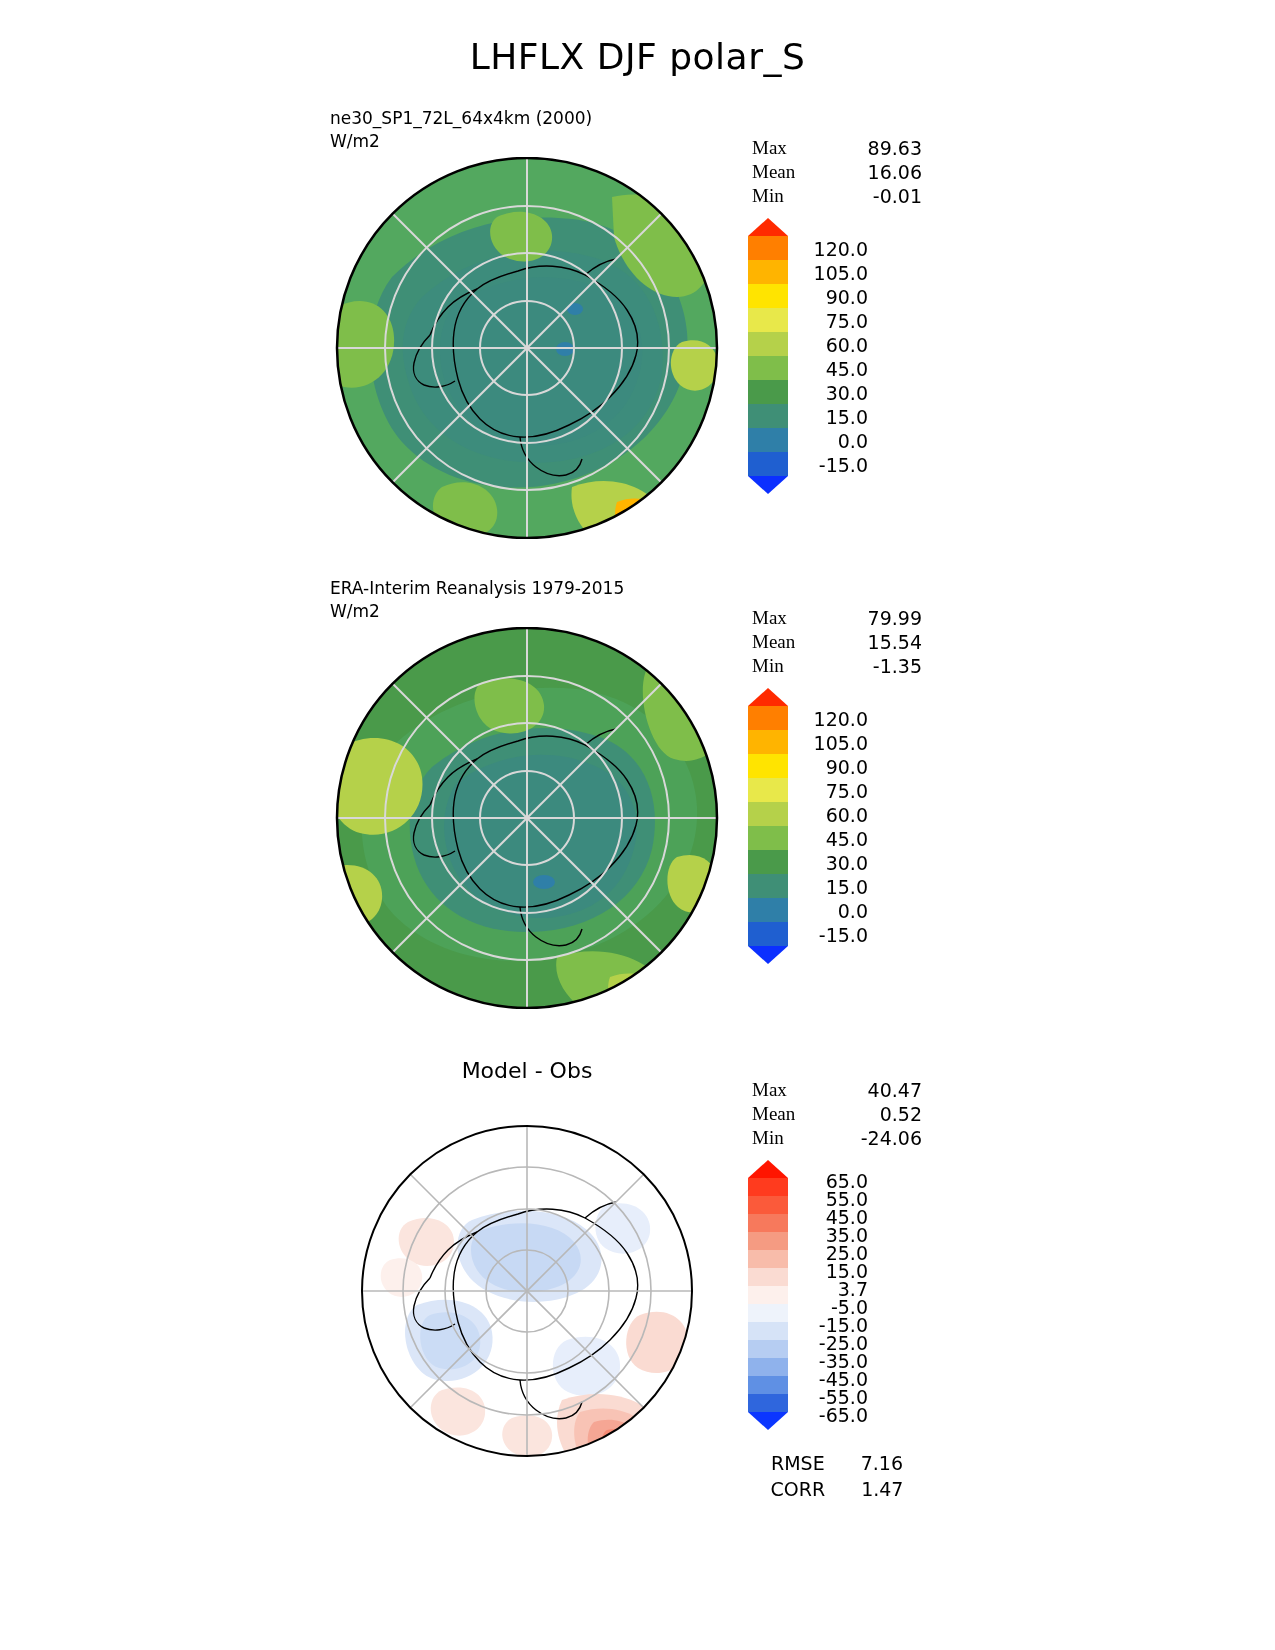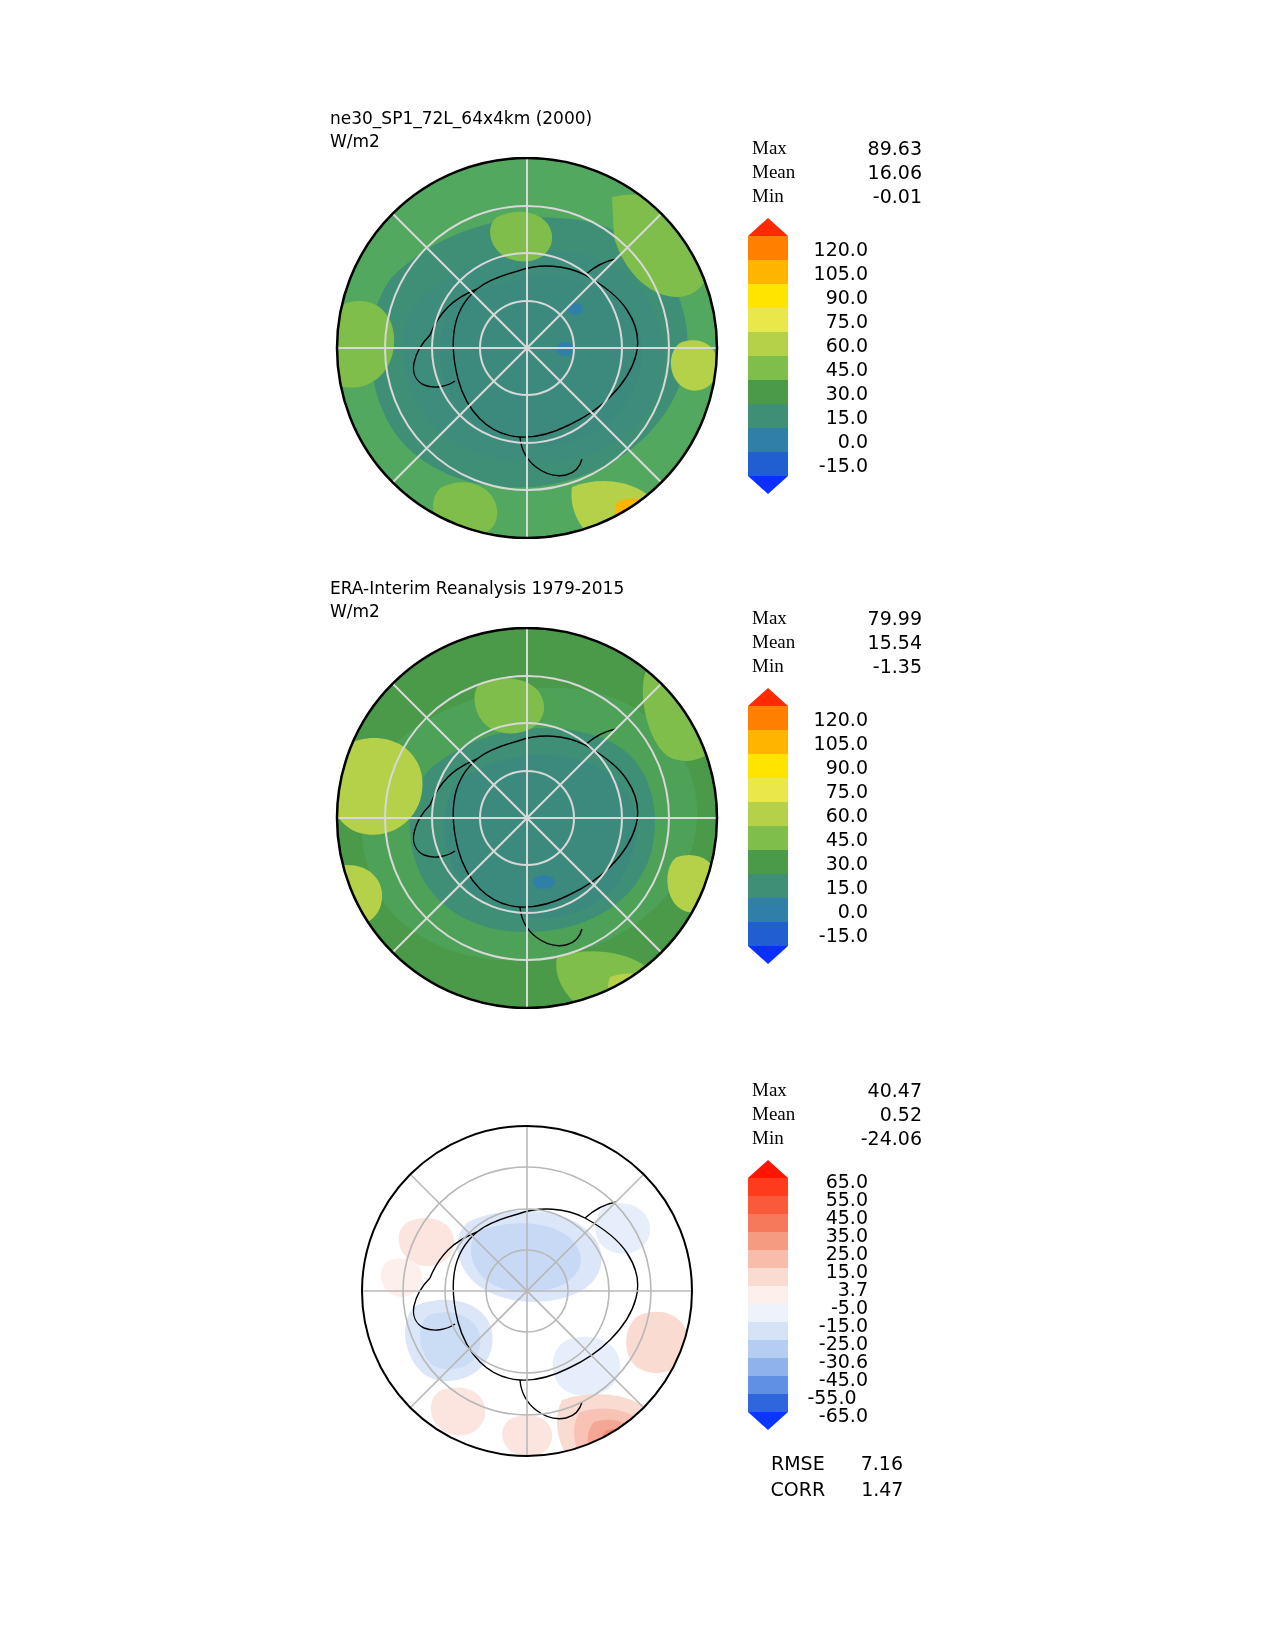--- a/index.html
+++ b/index.html
@@ -39,20 +39,21 @@
   .cbar .tick{position:absolute;white-space:nowrap;text-align:right;width:72px;}
 
   .bottom-stats{position:absolute;font-size:19px;line-height:26px;}
   .bottom-stats .row{display:flex;width:170px;justify-content:center;gap:36px;}
 </style>
 </head>
 <body>
 
 <div class="page">
 
+  <div class="main-title">LHFLX DJF polar_S</div>
 
   <div class="panel" style="top:0;height:560px;">
 
     <div class="panel-title" style="left:330px;top:108px;">ne30_SP1_72L_64x4km (2000)</div>
     <div class="units" style="left:330px;top:131px;">W/m2</div>
 
     <div class="map-wrap" style="left:322px;top:157px;">
       <svg width="410" height="382" viewBox="0 0 410 382">
         <defs>
           <clipPath id="clipA">
@@ -245,20 +246,21 @@
         <div class="tick" style="top:164px;">30.0</div>
         <div class="tick" style="top:188px;">15.0</div>
         <div class="tick" style="top:212px;">0.0</div>
         <div class="tick" style="top:236px;">-15.0</div>
       </div>
     </div>
   </div>
 
   <div class="panel" style="top:1000px;height:620px;">
 
+    <div class="panel-title centered" style="left:322px;top:58px;width:410px;">Model - Obs</div>
 
     <div class="map-wrap" style="left:322px;top:100px;">
       <svg width="410" height="382" viewBox="0 0 410 382">
         <defs>
           <clipPath id="clipC">
               <circle cx="205" cy="191" r="165"></circle>
             </clipPath>
         </defs>
         <g clip-path="url(#clipC)">
           <rect x="0" y="0" width="410" height="382" fill="#ffffff"></rect>
@@ -341,23 +343,23 @@
         <div class="tick" style="top:10px;">65.0</div>
         <div class="tick" style="top:28px;">55.0</div>
         <div class="tick" style="top:46px;">45.0</div>
         <div class="tick" style="top:64px;">35.0</div>
         <div class="tick" style="top:82px;">25.0</div>
         <div class="tick" style="top:100px;">15.0</div>
         <div class="tick" style="top:118px;">3.7</div>
         <div class="tick" style="top:136px;">-5.0</div>
         <div class="tick" style="top:154px;">-15.0</div>
         <div class="tick" style="top:172px;">-25.0</div>
-        <div class="tick" style="top:190px;">-30.6</div>
+        <div class="tick" style="top:190px;">-35.0</div>
         <div class="tick" style="top:208px;">-45.0</div>
-        <div class="tick" style="top:226px;text-align:center;">-55.0</div>
+        <div class="tick" style="top:226px;">-55.0</div>
         <div class="tick" style="top:244px;">-65.0</div>
       </div>
     </div>
 
     <div class="bottom-stats" style="left:752px;top:450px;">
       <div class="row">
           <span class="lbl">RMSE</span>
           <span class="val">7.16</span>
         </div>
       <div class="row">

